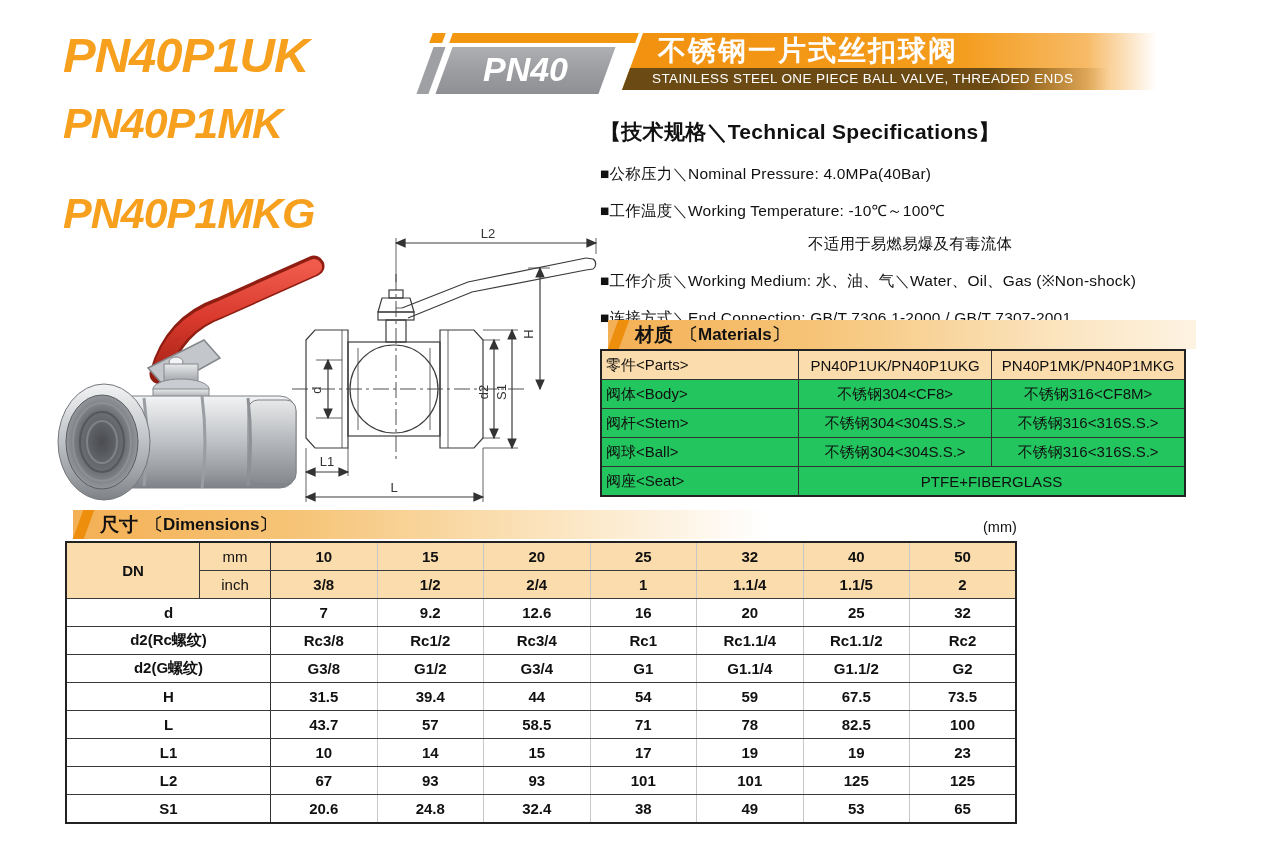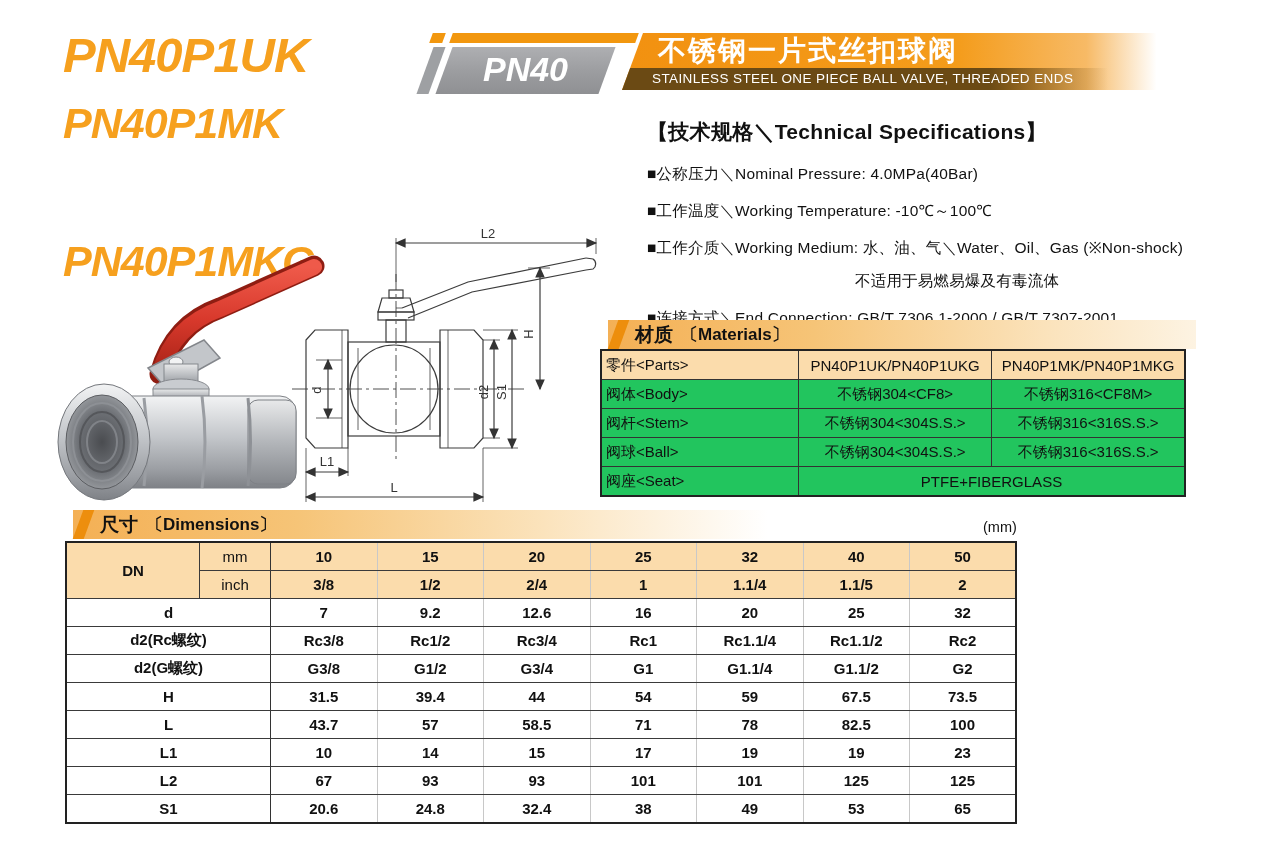--- a/index.html
+++ b/index.html
@@ -5,40 +5,40 @@
   html,body{margin:0;padding:0;background:#fff;}
   .page{position:relative;width:1266px;height:859px;background:#fff;overflow:hidden;
         font-family:"Liberation Sans",sans-serif;color:#111;}
 
   
   .model{position:absolute;left:63px;font-style:italic;font-weight:bold;color:#F6A01E;
          letter-spacing:-1px;white-space:nowrap;line-height:1;}
   .model-0{top:31px;font-size:49px;}
   .model-1{top:102px;font-size:43px;}
   .model-2{top:147px;font-size:43px;}
-  .model-3{top:192px;font-size:43px;margin-top:48px;}
+  .model-3{top:192px;font-size:43px;}
 
   
   .stripe-notch{position:absolute;left:431px;top:33px;width:13px;height:10px;background:#F2970F;transform:skewX(-20deg);}
   .stripe-main{position:absolute;left:451px;top:33px;width:186px;height:10px;background:#F2970F;transform:skewX(-20deg);}
   .badge-notch{position:absolute;left:425px;top:47px;width:12px;height:47px;background:#9EA0A3;transform:skewX(-20deg);}
   .badge-main{position:absolute;left:444px;top:47px;width:163px;height:47px;transform:skewX(-20deg);
               background:linear-gradient(180deg,#AEAFB2 0%,#9B9C9F 55%,#8F9093 100%);}
   .badge-text{position:absolute;left:444px;top:46px;width:163px;height:47px;display:flex;align-items:center;justify-content:center;
               font-size:34px;font-style:italic;font-weight:bold;color:#fff;letter-spacing:0;}
   .banner{position:absolute;left:622px;top:33px;width:540px;height:57px;
           clip-path:polygon(21px 0,100% 0,100% 100%,0 100%);
           background:linear-gradient(90deg,#F29110 0%,#F49C1B 62%,#F7BA66 86%,rgba(248,222,180,0) 99%);}
   .banner-cn{padding:1px 0 0 36px;font-size:28px;font-weight:bold;color:#fff;letter-spacing:2px;line-height:34px;white-space:nowrap;}
   .banner-en{position:absolute;left:0;bottom:0;width:100%;height:22px;line-height:22px;
              background:linear-gradient(90deg,#6B4A14 0%,#6B4A14 68%,rgba(107,74,20,0) 90%);
              color:#fff;font-size:13.5px;padding-left:30px;box-sizing:border-box;letter-spacing:.4px;white-space:nowrap;}
 
   
-  .specs{position:absolute;left:600px;top:118px;width:600px;margin-left:47px;}
+  .specs{position:absolute;left:600px;top:118px;width:600px;}
   .specs-title{font-size:21px;font-weight:bold;margin-bottom:16px;letter-spacing:.3px;}
   .spec-item{font-size:15.5px;line-height:23px;margin-bottom:14px;letter-spacing:.2px;}
   .spec-item.indent{padding-left:208px;margin-top:-4px;}
 
   
   .section-banner{position:absolute;height:29px;margin-left:8px;}
   .section-banner .slash{position:absolute;left:5px;top:0;width:11px;height:29px;background:#ED8E0D;transform:skewX(-20deg);}
   .section-banner .titles{position:absolute;left:27px;top:0;height:29px;display:flex;align-items:center;gap:8px;white-space:nowrap;}
   .section-banner .cn{font-size:19px;font-weight:bold;}
   .section-banner .en{font-size:17px;font-weight:bold;}
@@ -206,22 +206,22 @@
     <text x="218" y="168" font-size="13" text-anchor="middle" transform="rotate(-90 218 168)">S1</text>
     <text x="39" y="242" font-size="13" text-anchor="middle">L1</text>
     <text x="106" y="268" font-size="13" text-anchor="middle">L</text>
   </svg>
 
   <div class="specs">
     <div class="specs-title">【技术规格＼Technical Specifications】</div>
     <div id="specs-list">
         <div class="spec-item">■公称压力＼Nominal Pressure: 4.0MPa(40Bar)</div>
         <div class="spec-item">■工作温度＼Working Temperature: -10℃～100℃</div>
+        <div class="spec-item indent">不适用于易燃易爆及有毒流体</div>
         <div class="spec-item">■工作介质＼Working Medium: 水、油、气＼Water、Oil、Gas (※Non-shock)</div>
-        <div class="spec-item indent">不适用于易燃易爆及有毒流体</div>
         <div class="spec-item">■连接方式＼End Connection: GB/T 7306.1-2000 / GB/T 7307-2001</div>
       </div>
   </div>
 
   <div class="section-banner banner-materials">
     <div class="slash"></div>
     <div class="titles">
       <span class="cn">材质</span>
       <span class="en">〔Materials〕</span>
     </div>

